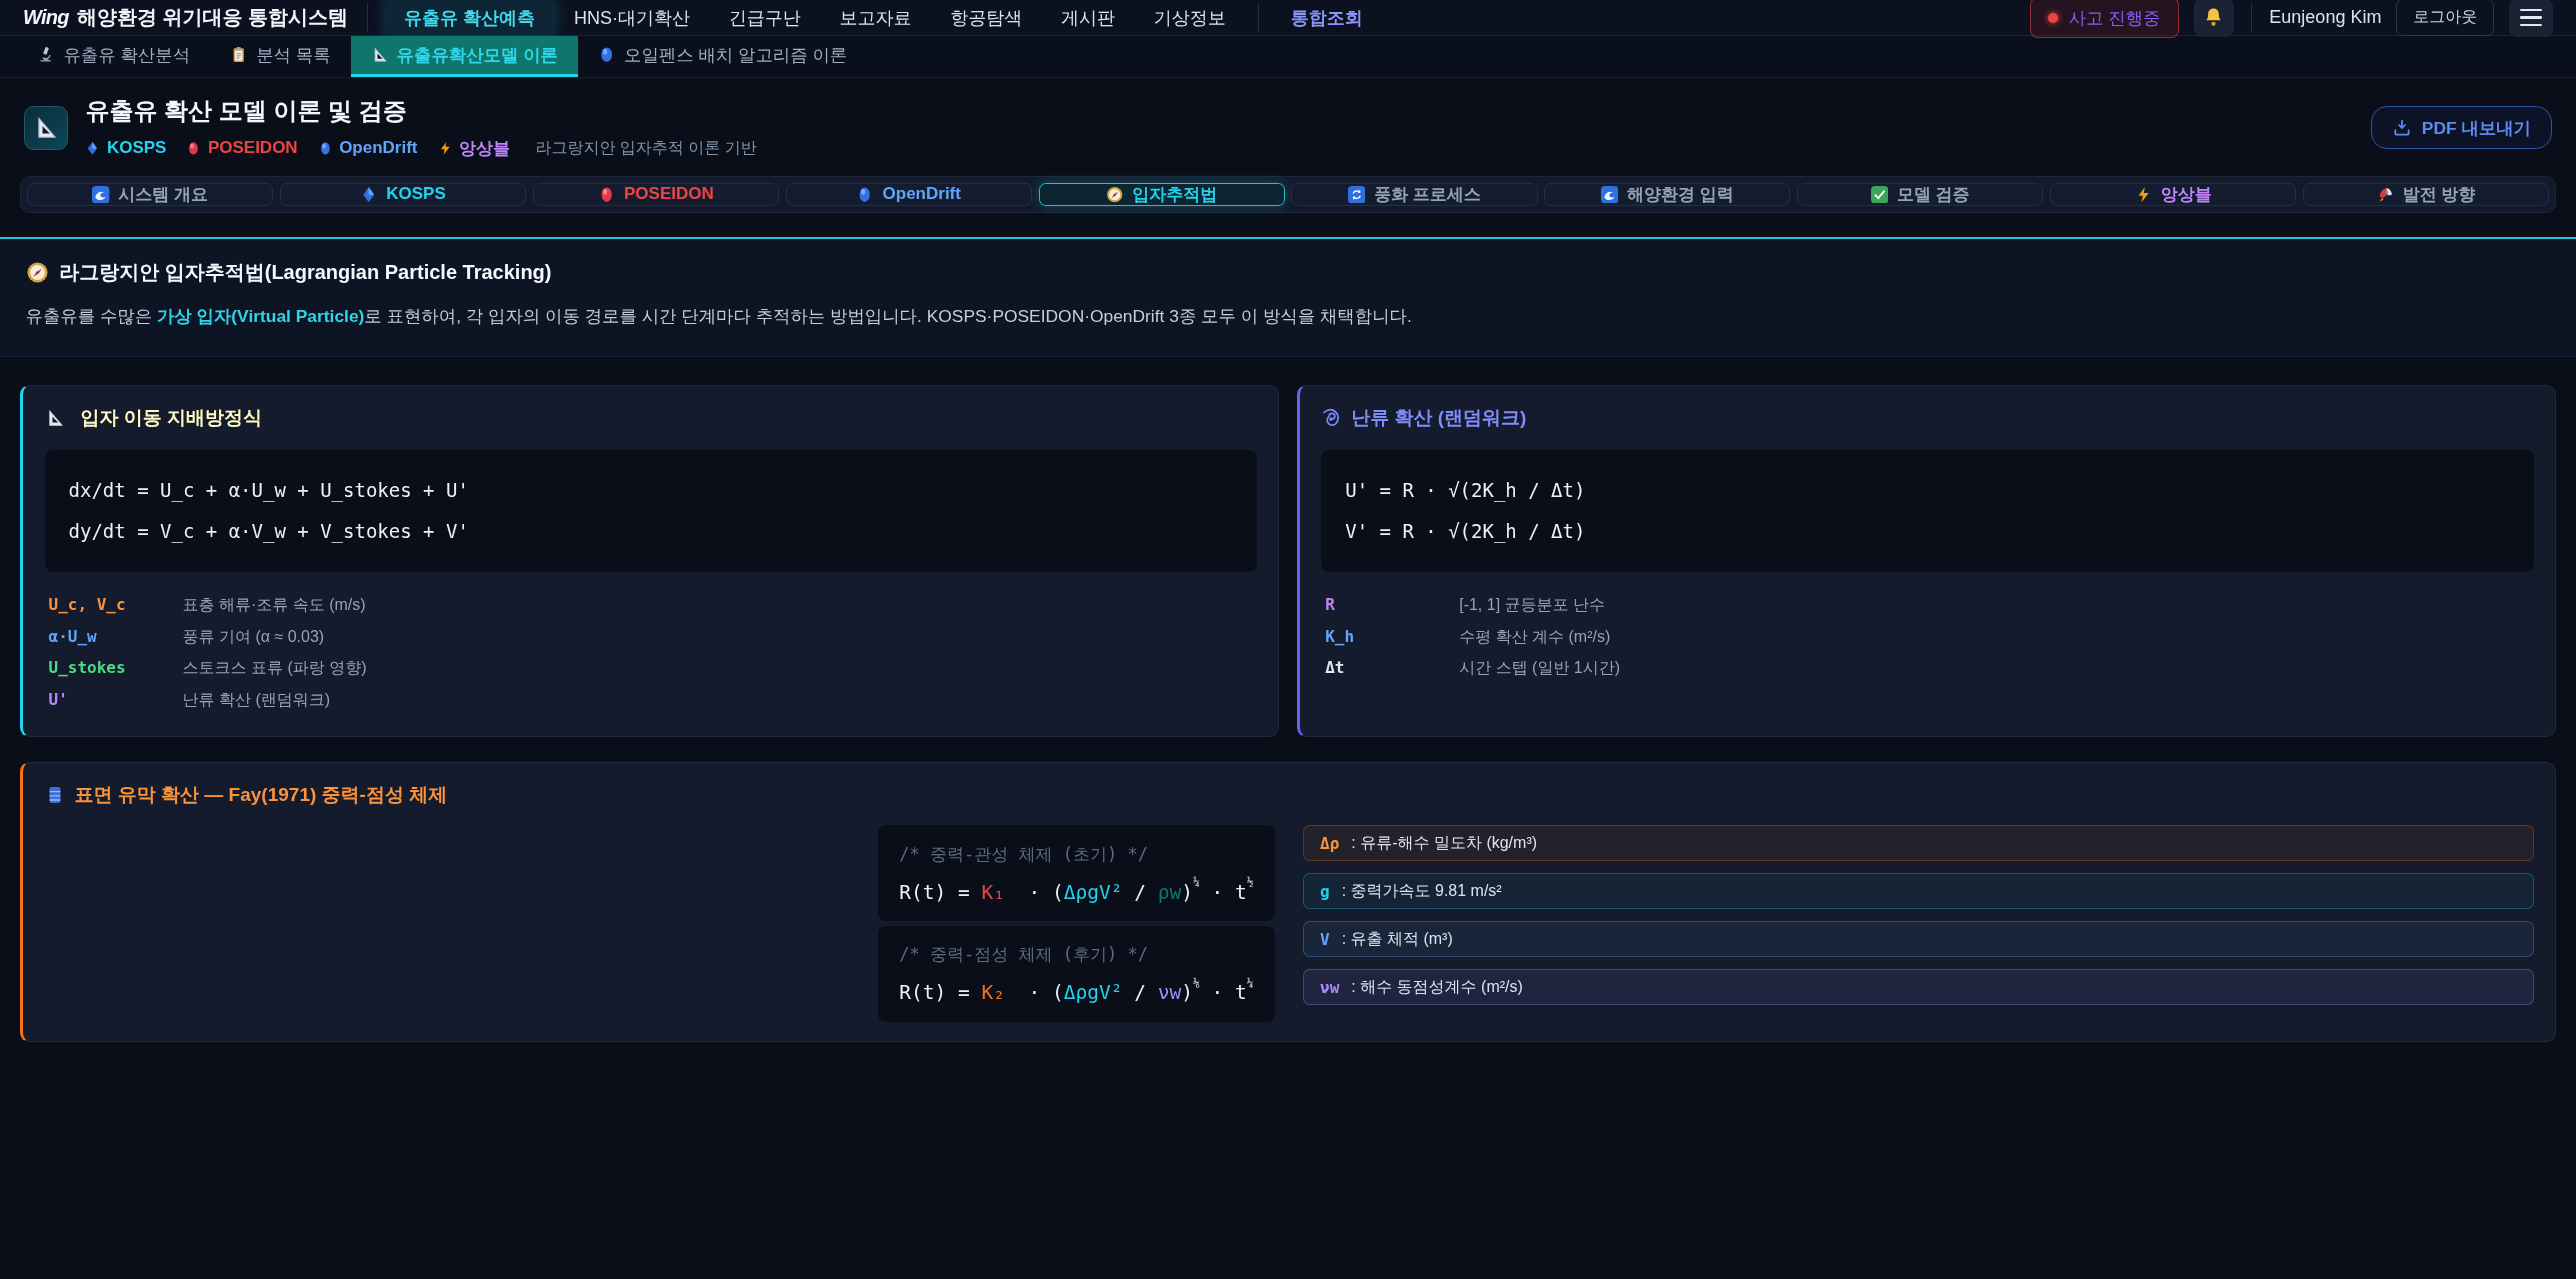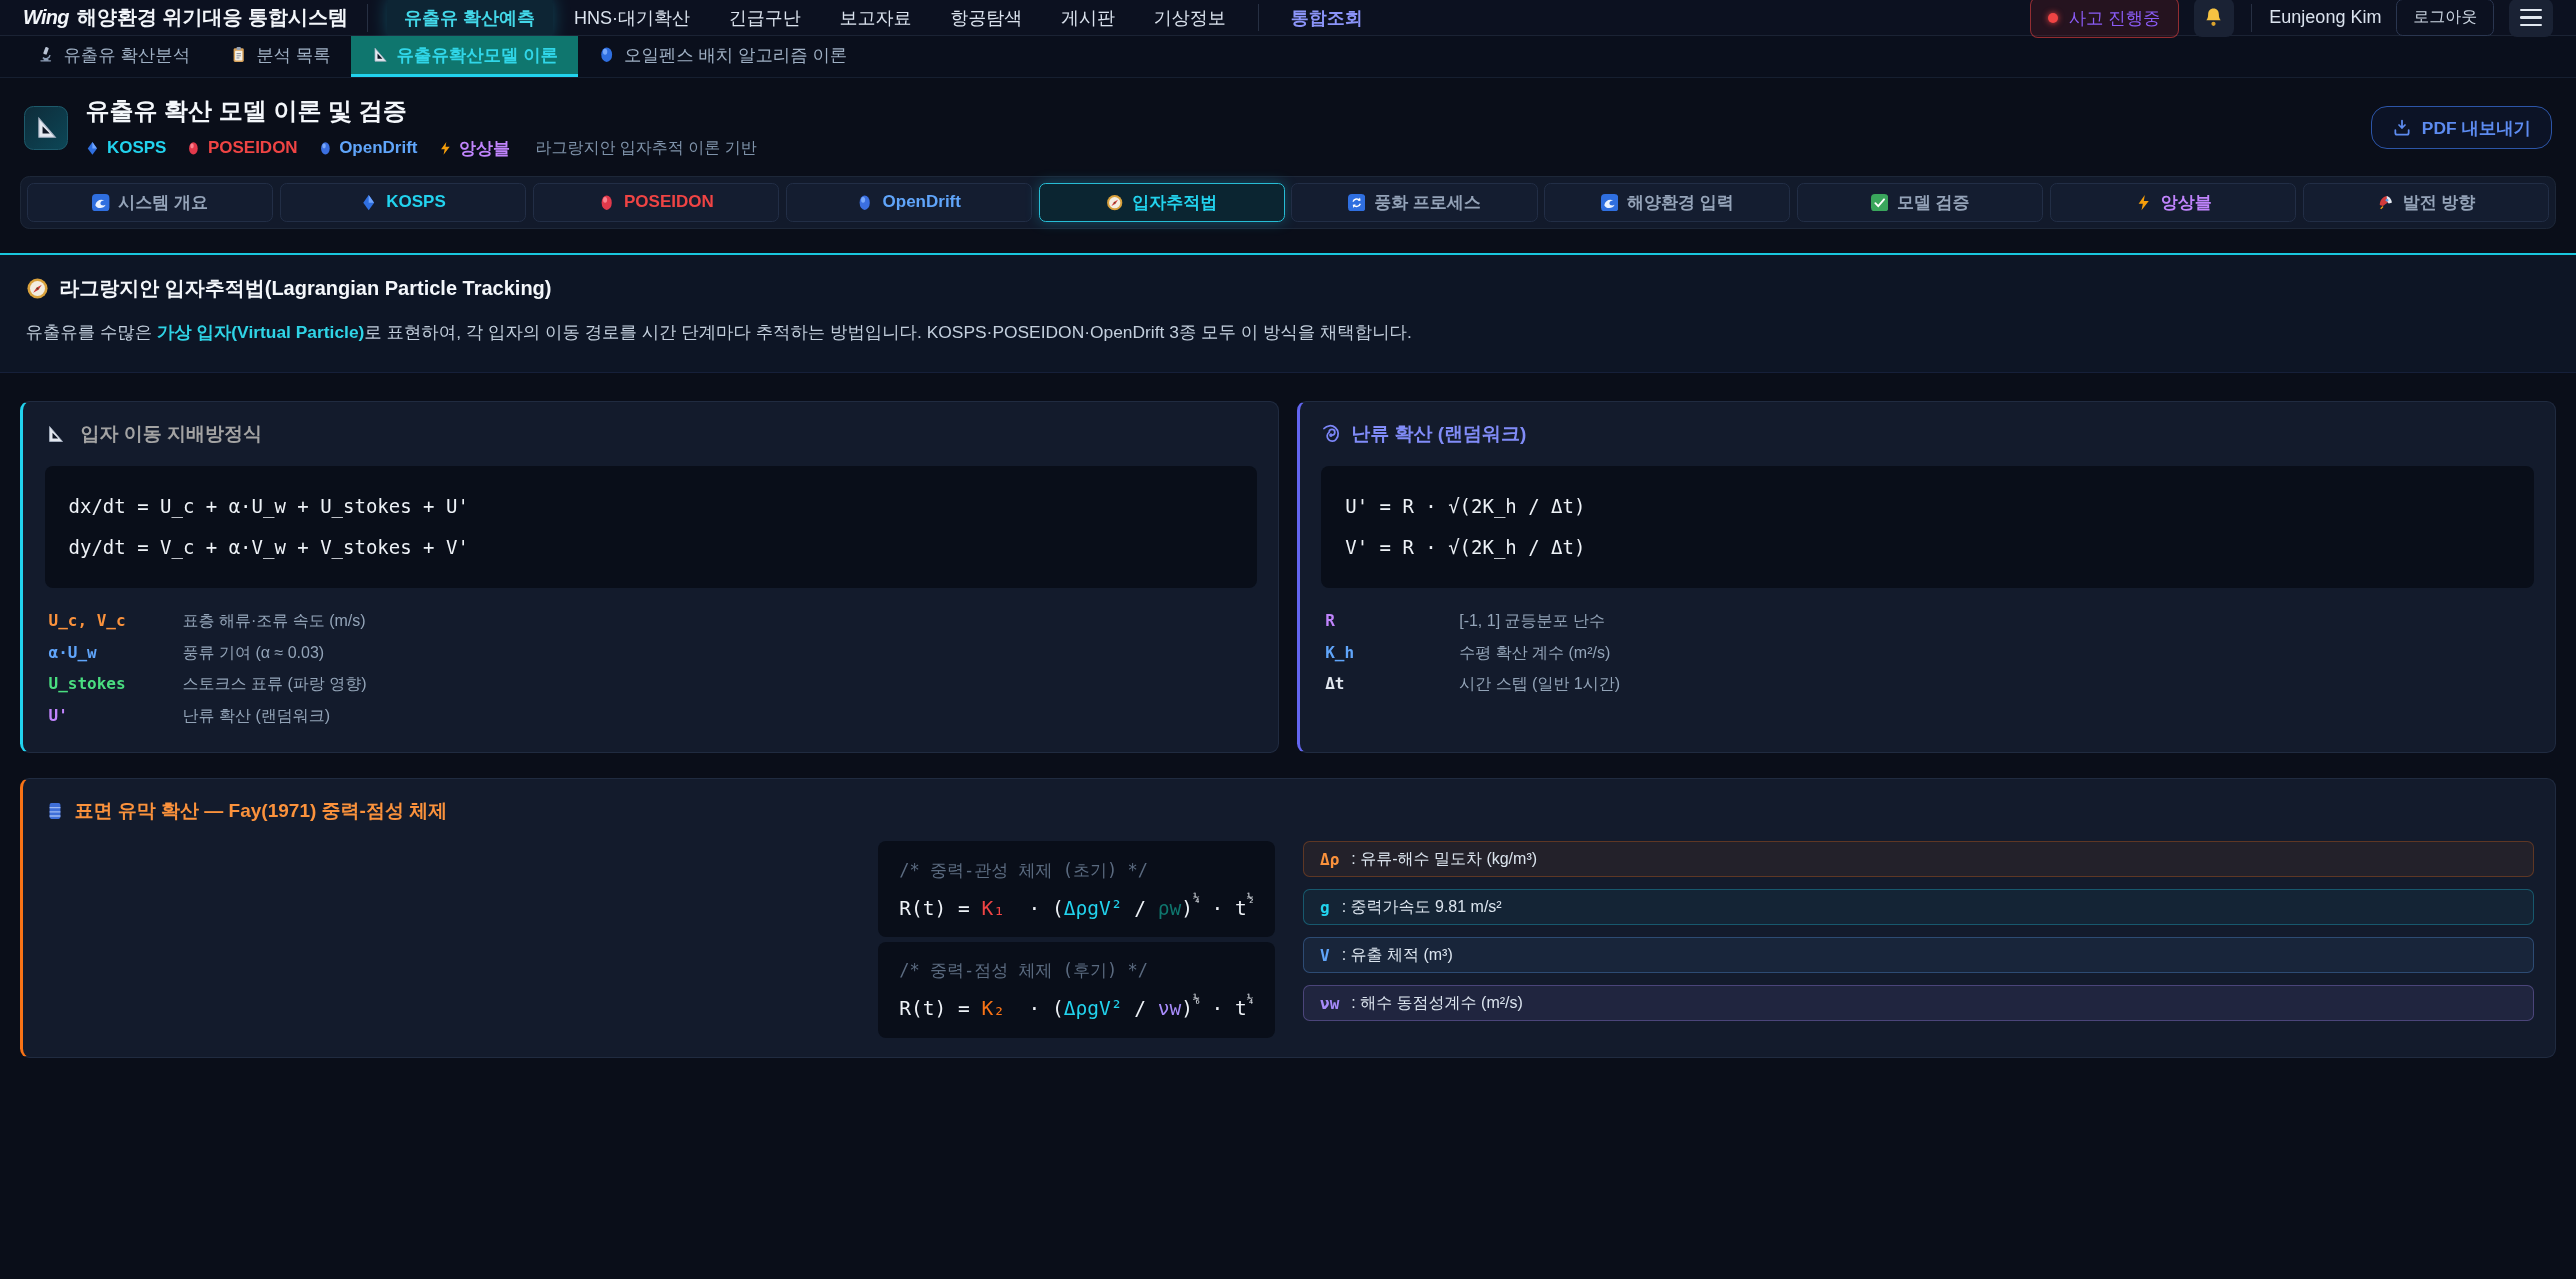--- a/index.html
+++ b/index.html
@@ -54,21 +54,21 @@
   .badge-row { display:flex; align-items:center; gap:20px; font-size:17px; }
   .mbadge { display:flex; align-items:center; gap:6.7px; font-weight:bold; cursor:default; white-space:nowrap; }
   .subtitle { color:#7f93aa; font-weight:normal; font-size:16px; margin-left:5.4px; }
   .pdfbtn { margin-left:auto; display:flex; align-items:center; gap:9.4px; cursor:pointer;
     font-size:17.4px; font-weight:bold; color:#5d8bf0; border:0.7px solid #2c55a8; border-radius:16px;
     background:rgba(30,58,138,.12); padding:8.7px 20px; white-space:nowrap; }
 
   
   .secnav { margin:5.4px 20px 0; background:#121a2b; border:0.7px solid #1d2738; border-radius:9.4px;
     padding:6px; display:flex; gap:6.7px; }
-  .secbtn { flex:1; display:flex; align-items:center; justify-content:center; gap:8.7px; height:39px;
+  .secbtn { flex:1; display:flex; align-items:center; justify-content:center; gap:8.7px; height:23px;
     background:#141d30; border:0.7px solid #222e46; border-radius:6.7px; font-size:17px; font-weight:bold;
     color:#94a3b8; cursor:pointer; white-space:nowrap; }
   .secbtn.active { background:#0b2531; border:1.3px solid #27bdd5; box-shadow:0 0 13.4px rgba(34,211,238,.28); }
 
   
   .intro { margin-top:24px; background:#0d1525; border-top:2.7px solid #19c7de;
     border-bottom:0.7px solid #16203a; padding:20px 25.5px 27px; }
   .intro h2 { display:flex; align-items:center; gap:10.7px; font-size:20px; color:#f4f7fb; }
   .intro p { margin-top:17.4px; font-size:17.4px; color:#c3cfdd; line-height:1.5; }
   .hl { color:#2fd4e6; font-weight:bold; }
@@ -360,21 +360,21 @@
           <circle cx="12" cy="12" r="1.1" fill="#5a4a20"></circle>
         </svg>
       </span>
     <span>라그랑지안 입자추적법(Lagrangian Particle Tracking)</span>
   </h2>
   <p id="intro-para"><span>유출유를 수많은 </span><span class="hl">가상 입자(Virtual Particle)</span><span>로 표현하여, 각 입자의 이동 경로를 시간 단계마다 추적하는 방법입니다. KOSPS·POSEIDON·OpenDrift 3종 모두 이 방식을 채택합니다.</span></p>
 </section>
 
 <section class="cards">
   <div class="card" id="card-governing" style="border-left: 3.4px solid rgb(34, 211, 238);">
-      <h3 style="color: #a3a3a3; gap: 16px;">
+      <h3 style="color: #fef9c3; gap: 16px;">
         <span class="i" style="height: 20px; width: 20px;">
           <svg viewBox="0 0 24 24">
             <path d="M5.5 3v18h15.5z" fill="#e5e9f0" stroke="#a9b4c5" stroke-width="1"></path>
             <path d="M9 10.5v7h6.8z" fill="#0f1624"></path>
           </svg>
         </span>
         <span>입자 이동 지배방정식</span>
       </h3>
       <div class="codeblock">dx/dt = U_c + α·U_w + U_stokes + U'
 dy/dt = V_c + α·V_w + V_stokes + V'</div>

